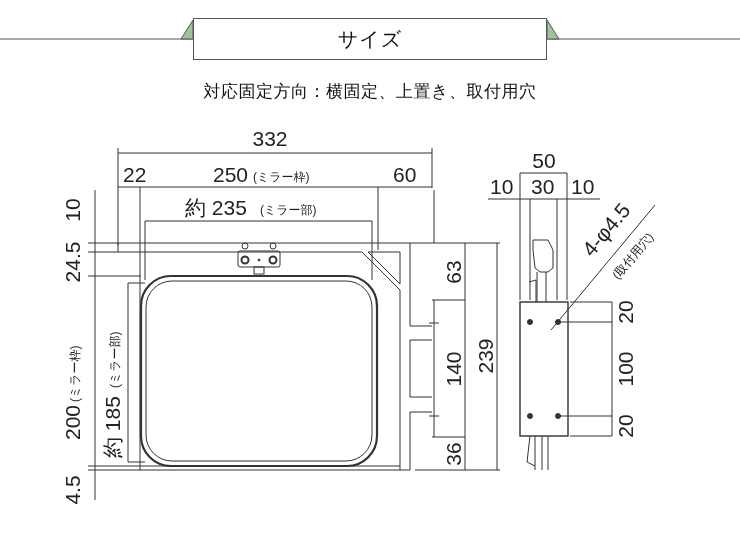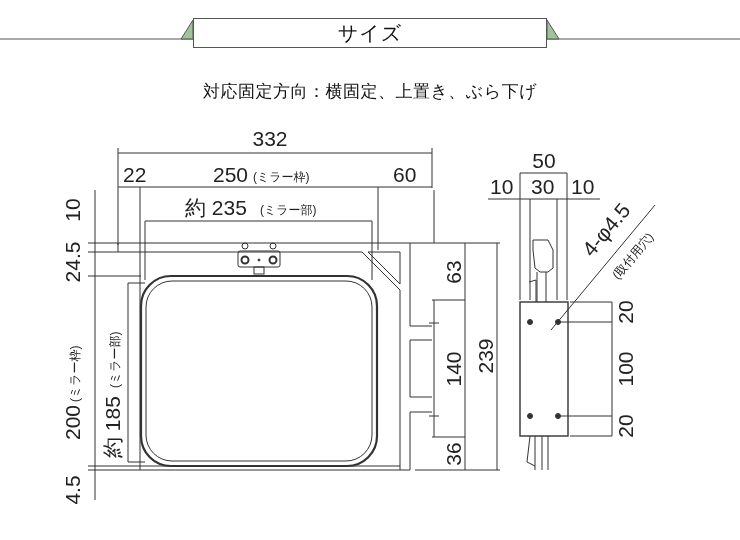--- a/index.html
+++ b/index.html
@@ -1,18 +1,18 @@
 <!DOCTYPE html>
 <html><head>
 <meta charset="utf-8">
 <style>
   html, body { margin:0; padding:0; background:#ffffff; }
   body { width:740px; height:540px; position:relative; overflow:hidden; font-family:"DejaVu Sans", sans-serif; }
   #canvas { position:absolute; left:0; top:0; width:740px; height:540px; }
-  .title-box { position:absolute; left:193px; top:18px; width:354px; height:30px; border:1px solid #555; background:#fff; box-sizing:border-box; display:flex; align-items:center; justify-content:center; font-size:20px; color:#111; letter-spacing:1px; }
+  .title-box { position:absolute; left:193px; top:18px; width:354px; height:42px; border:1px solid #555; background:#fff; box-sizing:border-box; display:flex; align-items:center; justify-content:center; font-size:20px; color:#111; letter-spacing:1px; }
   .subtitle { position:absolute; left:0; top:80px; width:740px; text-align:center; font-size:17px; color:#111; letter-spacing:0.5px; }
   svg text { font-family:"Liberation Sans", "DejaVu Sans", sans-serif; fill:#222; }
   .dim { font-size:21px; }
   .small { font-size:12px; }
 </style>
 </head>
 <body>
 
 <svg id="canvas" viewBox="0 0 740 540" xmlns="http://www.w3.org/2000/svg">
 
@@ -175,13 +175,13 @@
     <text class="dim" x="0" y="0" text-anchor="middle">100</text>
   </g>
   <g transform="translate(633,426) rotate(-90)">
     <text class="dim" x="0" y="0" text-anchor="middle">20</text>
   </g>
 </svg>
 
 <div class="title-box">
   <span>サイズ</span>
 </div>
-<div class="subtitle">対応固定方向：横固定、上置き、ぶら下げ</div>
+<div class="subtitle">対応固定方向：横固定、上置き、取付用穴</div>
 
 </body></html>

